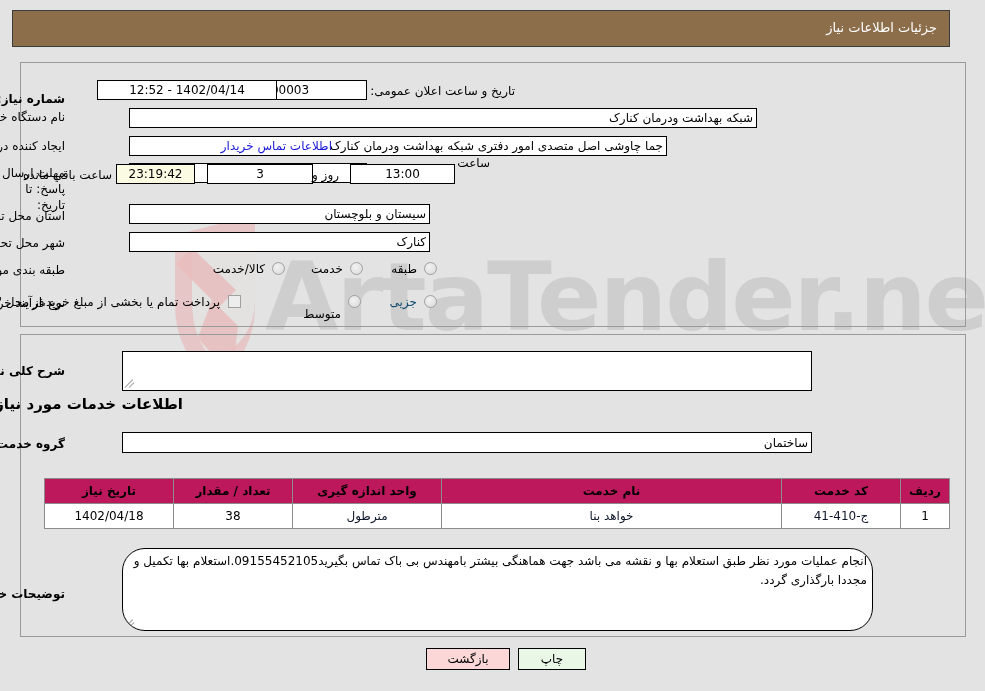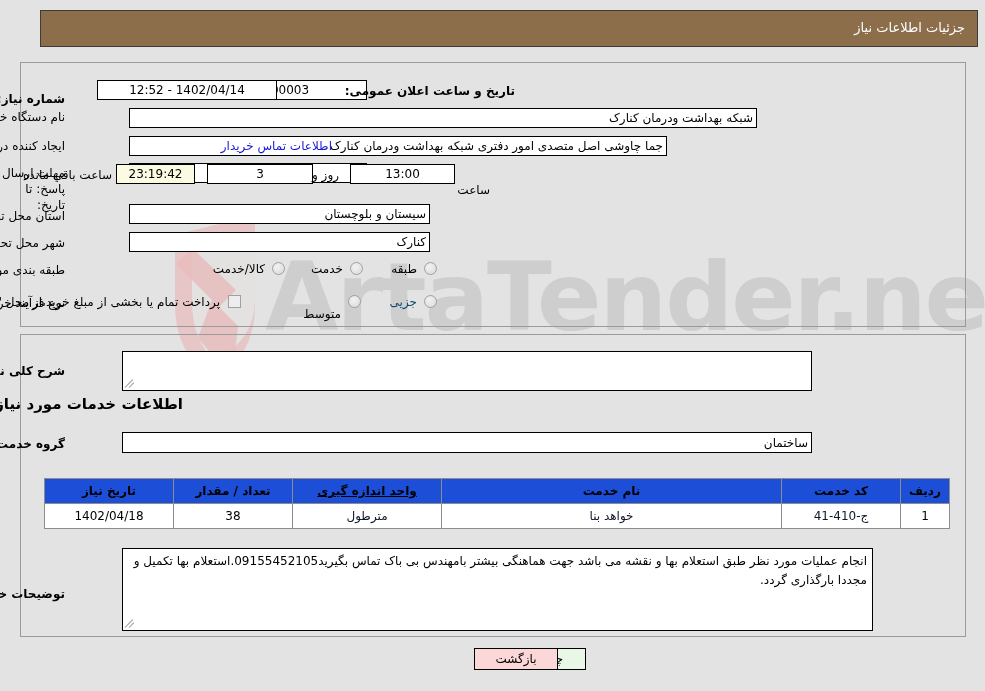--- a/index.html
+++ b/index.html
@@ -24,21 +24,21 @@
     position: absolute;
     left: 0; top: 0;
     width: 985px; height: 691px;
     pointer-events: none;
     z-index: 3;
   }
 
   
   .topbar {
     position: absolute;
-    left: 40px;
+    left: 12px;
     top: 10px;
     width: 938px;
     height: 37px;
     background: #8d6e4b;
     border: 1px solid #3c3c3c;
     box-sizing: border-box;
     z-index: 5;
   }
   .topbar .title {
     position: absolute;
@@ -146,21 +146,21 @@
     position: absolute;
     left: 44px;
     top: 478px;
     width: 906px;
     border-collapse: collapse;
     z-index: 6;
     background: #fff;
     font-size: 12px;
   }
   #svc-table th {
-    background: #1d4ed8;
+    background: #be185d;
     border: 1px solid #8c8c8c;
     font-weight: bold;
     height: 24px;
     padding: 0 4px;
     text-align: center;
     color: #000;
   }
   #svc-table td {
     background: #ffffff;
     border: 1px solid #8c8c8c;
@@ -179,21 +179,21 @@
     font-size: 12px;
     font-family: "DejaVu Sans", "Liberation Sans", sans-serif;
     text-align: center;
     line-height: 20px;
     height: 22px;
     cursor: pointer;
     z-index: 6;
     padding: 0;
   }
   #btn-print  { left: 518px; top: 648px; width: 68px; background: #e9f7e6; }
-  #btn-back   { left: 426px; top: 648px; width: 84px; background: #fbd7d7; margin-left: 48px; }
+  #btn-back   { left: 426px; top: 648px; width: 84px; background: #fbd7d7; }
 </style>
 </head>
 <body>
 
 <svg id="watermark" viewBox="0 0 985 691">
 
   <path d="M175 235 L255 215 L255 305 Q255 355 215 380 Q175 355 175 305 Z" fill="#e7bcbc" opacity="0.75"></path>
   <path d="M192 248 L255 233 L255 300 Q255 340 215 360 Q192 342 192 300 Z" fill="#e3e3e3" opacity="0.9"></path>
 
   <path d="M192 248 L236 290 L219 307 L176 264 Z" fill="#e7bcbc" opacity="0.85"></path>
@@ -217,26 +217,26 @@
 <span class="lbl" style="right:920px;top:263px;">طبقه بندی موضوعی:</span>
 <span class="lbl" style="right:920px;top:296px;">نوع فرآیند خرید :</span>
 
 <input class="fld center" style="right: 618px; top: 80px; width: 238px; height: 20px;" readonly="" value="1102092579000003">
 <input class="fld right" style="right: 228px; top: 108px; width: 628px; height: 20px;" readonly="" value="شبکه بهداشت ودرمان کنارک">
 <input class="fld right" style="right: 318px; top: 136px; width: 538px; height: 20px;" readonly="" value="جما چاوشی اصل متصدی امور دفتری شبکه بهداشت ودرمان کنارک">
 <input class="fld center" style="right: 618px; top: 163px; width: 238px; height: 20px;" readonly="" value="1402/04/18">
 <input class="fld right" style="right: 555px; top: 204px; width: 301px; height: 20px;" readonly="" value="سیستان و بلوچستان">
 <input class="fld right" style="right: 555px; top: 232px; width: 301px; height: 20px;" readonly="" value="کنارک">
 
-<span class="lbl" style="right:470px;top:84px;font-weight:bold;">تاریخ و ساعت اعلان عمومی:</span>
+<span class="lbl" style="right:470px;top:84px;">تاریخ و ساعت اعلان عمومی:</span>
 <input class="fld center" style="right: 708px; top: 80px; width: 180px; height: 20px; left: auto;" readonly="" value="1402/04/14 - 12:52">
 
 <span class="lbl link" style="right:653px;top:139px;text-align:right;">اطلاعات تماس خریدار</span>
 
-<span class="lbl" style="right:495px;top:183px;margin-left:44px;">ساعت</span>
+<span class="lbl" style="right:495px;top:156px;margin-left:44px;">ساعت</span>
 <input class="fld center" style="right: 530px; top: 164px; width: 105px; height: 20px;" readonly="" value="13:00">
 <input class="fld center" style="right: 672px; top: 164px; width: 106px; height: 20px;" readonly="" value="3">
 <span class="lbl" style="right:646px;top:168px;">روز و</span>
 <input class="fld center cream" style="right: 790px; top: 164px; width: 79px; height: 20px;" readonly="" value="23:19:42">
 <span class="lbl" style="right:873px;top:168px;">ساعت باقي مانده</span>
 
 <span class="radio" style="right:548px;top:262px;"></span>
 <span class="lbl" style="right:568px;top:262px;">طبقه</span>
 <span class="radio" style="right:622px;top:262px;"></span>
 <span class="lbl" style="right:642px;top:262px;">خدمت</span>
@@ -264,39 +264,39 @@
 
 <span class="lbl bold" style="right:920px;top:437px;">گروه خدمت:</span>
 <input class="fld right" style="right: 173px; top: 432px; width: 690px; height: 21px;" readonly="" value="ساختمان">
 
 <table id="svc-table">
   <thead>
     <tr>
       <th style="width:40px;">ردیف</th>
       <th style="width:110px;">کد خدمت</th>
       <th>نام خدمت</th>
-      <th style="width:140px;text-decoration:underline;">واحد اندازه گیری</th>
+      <th style="width:140px;">واحد اندازه گیری</th>
       <th style="width:110px;">تعداد / مقدار</th>
       <th style="width:120px;">تاریخ نیاز</th>
     </tr>
   </thead>
   <tbody>
     <tr>
       <td class="numcell">1</td>
       <td>ج-410-41</td>
       <td>خواهد بنا</td>
       <td>مترطول</td>
       <td class="numcell">38</td>
       <td class="numcell">1402/04/18</td>
     </tr>
   </tbody>
 </table>
 
 <span class="lbl bold" style="right:920px;top:587px;">توضیحات خریدار:</span>
-<div class="ta" style="right:112px;top:548px;width:751px;height:83px;">
+<div class="ta" style="right:112px;top:548px;width:751px;height:83px;border-radius:23px;">
   <span>انجام عملیات مورد نظر طبق استعلام بها و نقشه می باشد جهت هماهنگی بیشتر بامهندس بی باک تماس بگیرید09155452105.استعلام بها تکمیل و مجددا بارگذاری گردد.</span>
   <span class="grip">
     <i style="top:8px;width:11px;transform:rotate(-45deg);"></i>
     <i style="top:8px;left:4px;width:7px;transform:rotate(-45deg);"></i>
   </span>
 </div>
 
 <button class="btn" id="btn-print">چاپ</button>
 <button class="btn" id="btn-back">بازگشت</button>
 

